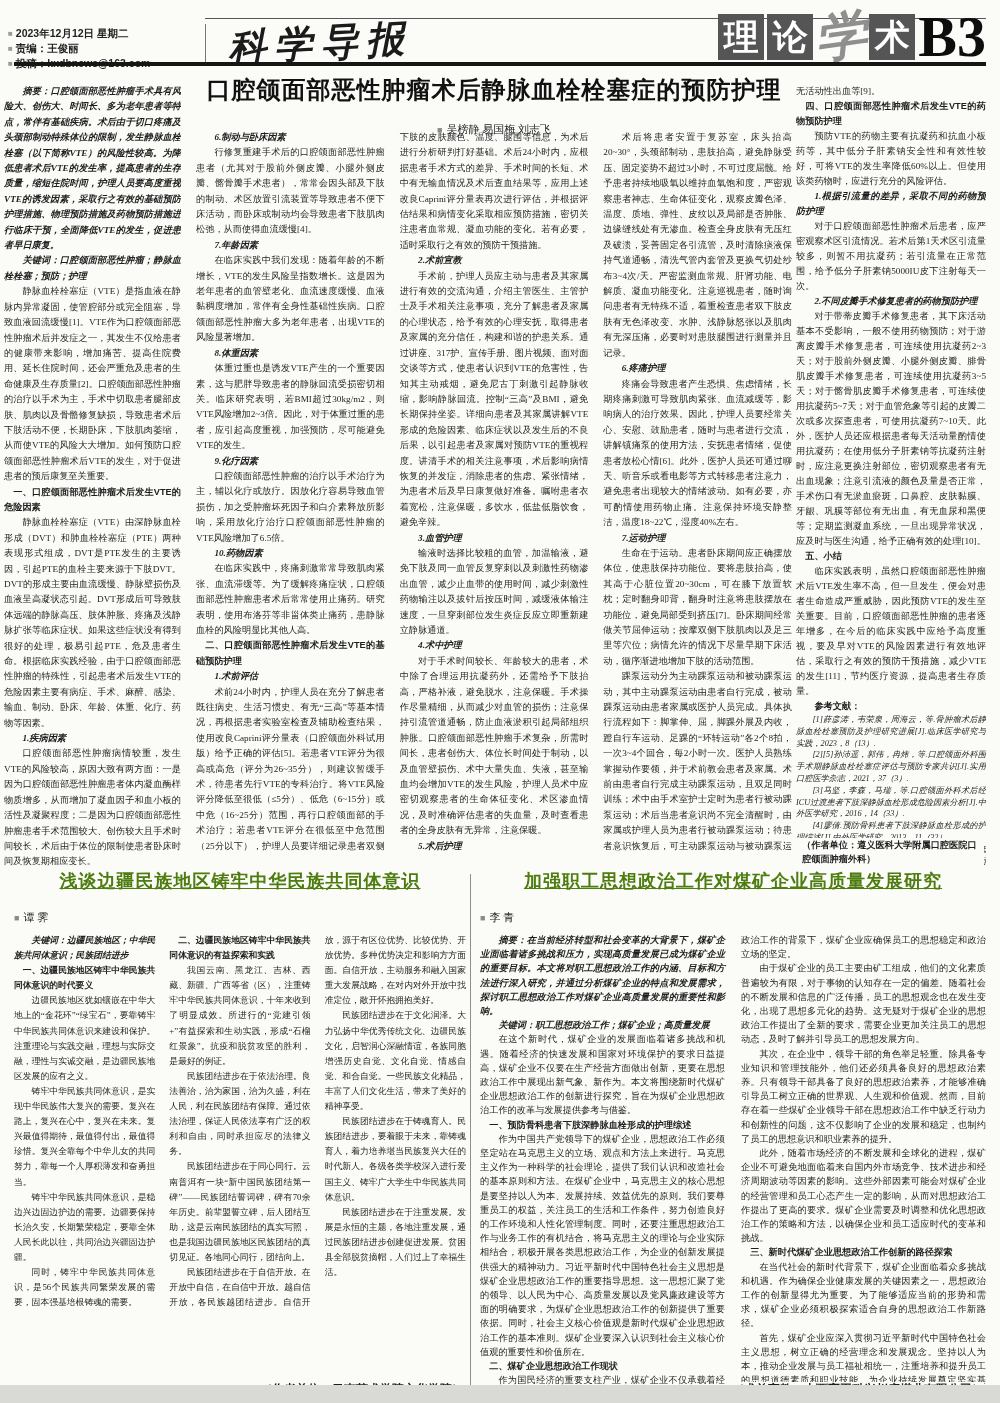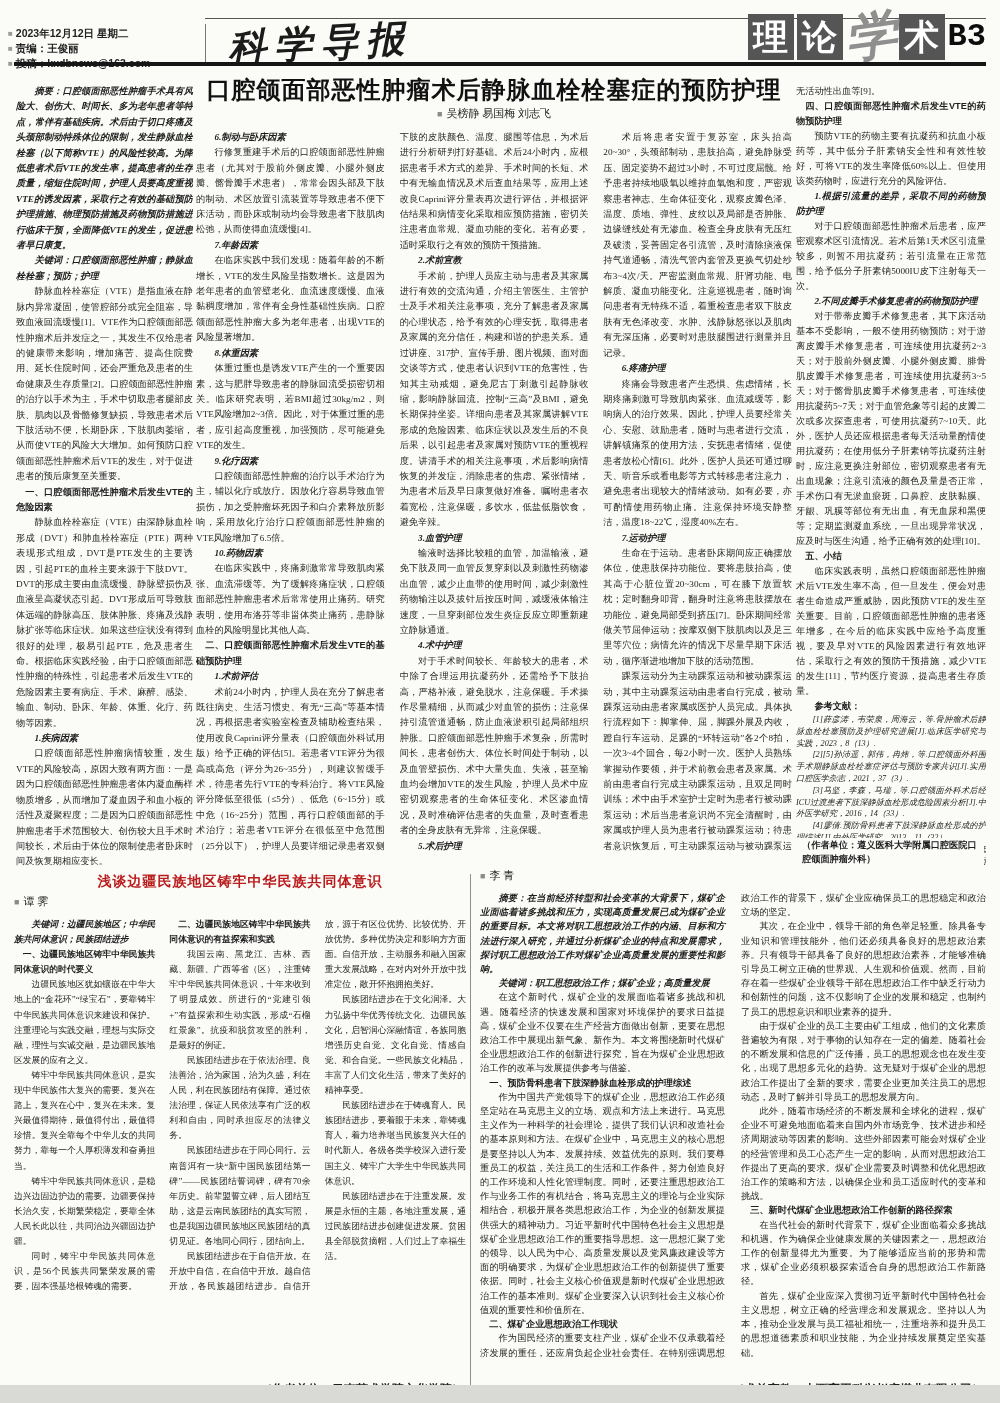--- a/index.html
+++ b/index.html
@@ -12,38 +12,38 @@
   .hdr-vrule{position:absolute;left:205px;top:24px;width:1px;height:38px;background:#777;}
   .hdr-toprule{position:absolute;left:205px;top:18px;width:781px;height:1px;background:#555;}
   .masthead{position:absolute;left:228px;top:18px;font-family:"DejaVu Serif",serif;
             font-size:38px;font-weight:700;font-style:italic;letter-spacing:8px;color:#1b1b1b;
             transform:rotate(-3deg);}
   .section-block{position:absolute;right:14px;top:14px;display:flex;align-items:center;gap:3px;}
   .sec-char{width:46px;height:46px;background:#555;color:#fff;display:flex;align-items:center;
             justify-content:center;font-family:"Liberation Sans",sans-serif;font-weight:800;font-size:35px;}
   .sec-char.art{background:transparent;color:#8f8f8f;font-size:52px;font-family:"DejaVu Serif",serif;
             font-style:italic;transform:rotate(-8deg);width:50px;}
-  .pageno{font-family:Liberation Mono, monospace;font-size:32px;font-weight:700;color:#0d0d0d;line-height:46px;text-align:center;}
+  .pageno{font-family:Liberation Serif, serif;font-size:58px;font-weight:700;color:#0d0d0d;line-height:46px;text-align:center;}
   .hdr-thickrule{position:absolute;left:14px;top:62px;width:972px;height:4px;background:#161616;}
   
-  .m-col1{position:absolute;left:16px;top:84px;width:177px;height:782px;overflow:hidden;}
+  .m-col1{position:absolute;left:4px;top:84px;width:177px;height:782px;overflow:hidden;}
   .m-titleblock{position:absolute;left:196px;top:74px;width:596px;text-align:center;}
   .m-title{font-family:"Liberation Sans",sans-serif;font-weight:900;font-size:24px;
            letter-spacing:1px;color:#111;line-height:32px;}
-  .byline{font-size:11px;color:#222;margin-top:0;}
+  .byline{font-size:11px;color:#222;margin-top:16px;}
   .byline .sq{color:#8a8a8a;font-size:9px;margin-right:4px;}
   .m-middle{position:absolute;left:196px;top:130px;width:596px;height:734px;overflow:hidden;
             column-count:3;column-gap:15px;}
   .m-col5{position:absolute;left:796px;top:84px;width:190px;height:782px;overflow:hidden;}
   
   .b-divider{position:absolute;left:470px;top:874px;width:1px;height:522px;background:#8e8e8e;}
   .bl{position:absolute;left:14px;top:868px;width:452px;height:530px;}
   .br{position:absolute;left:480px;top:868px;width:506px;height:530px;}
-  .b-title{font-family:"Liberation Sans",sans-serif;font-weight:800;font-size:14px;
-           letter-spacing:1px;color:#b91c1c;text-align:center;line-height:26px;}
+  .b-title{font-family:"Liberation Sans",sans-serif;font-weight:800;font-size:18px;
+           letter-spacing:1px;color:#4d7c0f;text-align:center;line-height:26px;text-decoration:underline;}
   .bl-body{margin-top:8px;height:474px;overflow:hidden;column-count:3;column-gap:14px;
            font-size:8.8px;line-height:15.1px;}
   .br-body{margin-top:8px;height:474px;overflow:hidden;column-count:2;column-gap:16px;
            font-size:9.2px;line-height:14.2px;}
   
   .flow{font-size:9.2px;line-height:15.4px;}
   .m-col5 .flow-inner{font-size:9.2px;line-height:15px;}
   .flow p, .bl-body p, .br-body p{margin:0;text-align:justify;}
   .c-p{text-indent:2em;}
   .c-pc{text-indent:0;}
@@ -158,31 +158,32 @@
         <p class="c-p">民族团结进步在于同心同行。云南普洱有一块“新中国民族团结第一碑”——民族团结誓词碑，碑有70余年历史。前辈盟誓立碑，后人团结互助，这是云南民族团结的真实写照，也是我国边疆民族地区民族团结的真切见证。各地同心同行，团结向上。</p>
         <p class="c-p">民族团结进步在于自信开放。在开放中自信，在自信中开放。越自信开放，各民族越团结进步。自信开放，源于有区位优势、比较优势、开放优势。多种优势决定和影响方方面面。自信开放，主动服务和融入国家重大发展战略，在对内对外开放中找准定位，敞开怀抱拥抱美好。</p>
         <p class="c-p">民族团结进步在于文化润泽。大力弘扬中华优秀传统文化、边疆民族文化，启智润心深融情谊，各族同胞增强历史自觉、文化自觉、情感自觉、和合自觉。一些民族文化精品，丰富了人们文化生活，带来了美好的精神享受。</p>
         <p class="c-p">民族团结进步在于铸魂育人。民族团结进步，要着眼于未来，靠铸魂育人，着力培养堪当民族复兴大任的时代新人。各级各类学校深入进行爱国主义、铸牢广大学生中华民族共同体意识。</p>
         <p class="c-p">民族团结进步在于注重发展。发展是永恒的主题，各地注重发展，通过民族团结进步创建促进发展。贫困县全部脱贫摘帽，人们过上了幸福生活。</p>
       </div>
     <div class="au">（作者单位：云南艺术学院文华学院）</div>
   </div>
 
   <div class="br">
+    <div class="b-title">加强职工思想政治工作对煤矿企业高质量发展研究</div>
     <div class="byline"><span class="sq">■</span><span>李  青</span></div>
     <div class="br-body">
         <p class="c-ab">摘要：在当前经济转型和社会变革的大背景下，煤矿企业面临着诸多挑战和压力，实现高质量发展已成为煤矿企业的重要目标。本文将对职工思想政治工作的内涵、目标和方法进行深入研究，并通过分析煤矿企业的特点和发展需求，探讨职工思想政治工作对煤矿企业高质量发展的重要性和影响。</p>
         <p class="c-ab">关键词：职工思想政治工作；煤矿企业；高质量发展</p>
         <p class="c-p">在这个新时代，煤矿企业的发展面临着诸多挑战和机遇。随着经济的快速发展和国家对环境保护的要求日益提高，煤矿企业不仅要在生产经营方面做出创新，更要在思想政治工作中展现出新气象、新作为。本文将围绕新时代煤矿企业思想政治工作的创新进行探究，旨在为煤矿企业思想政治工作的改革与发展提供参考与借鉴。</p>
         <p class="c-h1">一、预防骨科患者下肢深静脉血栓形成的护理综述</p>
         <p class="c-p">作为中国共产党领导下的煤矿企业，思想政治工作必须坚定站在马克思主义的立场、观点和方法上来进行。马克思主义作为一种科学的社会理论，提供了我们认识和改造社会的基本原则和方法。在煤矿企业中，马克思主义的核心思想是要坚持以人为本、发展持续、效益优先的原则。我们要尊重员工的权益，关注员工的生活和工作条件，努力创造良好的工作环境和人性化管理制度。同时，还要注重思想政治工作与业务工作的有机结合，将马克思主义的理论与企业实际相结合，积极开展各类思想政治工作，为企业的创新发展提供强大的精神动力。习近平新时代中国特色社会主义思想是煤矿企业思想政治工作的重要指导思想。这一思想汇聚了党的领导、以人民为中心、高质量发展以及党风廉政建设等方面的明确要求，为煤矿企业思想政治工作的创新提供了重要依据。同时，社会主义核心价值观是新时代煤矿企业思想政治工作的基本准则。煤矿企业要深入认识到社会主义核心价值观的重要性和价值所在。</p>
         <p class="c-h1">二、煤矿企业思想政治工作现状</p>
         <p class="c-p">作为国民经济的重要支柱产业，煤矿企业不仅承载着经济发展的重任，还应肩负起企业社会责任。在特别强调思想政治工作的背景下，煤矿企业应确保员工的思想稳定和政治立场的坚定。</p>
+        <p class="c-p">由于煤矿企业的员工主要由矿工组成，他们的文化素质普遍较为有限，对于事物的认知存在一定的偏差。随着社会的不断发展和信息的广泛传播，员工的思想观念也在发生变化，出现了思想多元化的趋势。这无疑对于煤矿企业的思想政治工作提出了全新的要求，需要企业更加关注员工的思想动态，及时了解并引导员工的思想发展方向。</p>
         <p class="c-p">其次，在企业中，领导干部的角色举足轻重。除具备专业知识和管理技能外，他们还必须具备良好的思想政治素养。只有领导干部具备了良好的思想政治素养，才能够准确引导员工树立正确的世界观、人生观和价值观。然而，目前存在着一些煤矿企业领导干部在思想政治工作中缺乏行动力和创新性的问题，这不仅影响了企业的发展和稳定，也制约了员工的思想意识和职业素养的提升。</p>
-        <p class="c-p">由于煤矿企业的员工主要由矿工组成，他们的文化素质普遍较为有限，对于事物的认知存在一定的偏差。随着社会的不断发展和信息的广泛传播，员工的思想观念也在发生变化，出现了思想多元化的趋势。这无疑对于煤矿企业的思想政治工作提出了全新的要求，需要企业更加关注员工的思想动态，及时了解并引导员工的思想发展方向。</p>
         <p class="c-p">此外，随着市场经济的不断发展和全球化的进程，煤矿企业不可避免地面临着来自国内外市场竞争、技术进步和经济周期波动等因素的影响。这些外部因素可能会对煤矿企业的经营管理和员工心态产生一定的影响，从而对思想政治工作提出了更高的要求。煤矿企业需要及时调整和优化思想政治工作的策略和方法，以确保企业和员工适应时代的变革和挑战。</p>
         <p class="c-h1">三、新时代煤矿企业思想政治工作创新的路径探索</p>
         <p class="c-p">在当代社会的新时代背景下，煤矿企业面临着众多挑战和机遇。作为确保企业健康发展的关键因素之一，思想政治工作的创新显得尤为重要。为了能够适应当前的形势和需求，煤矿企业必须积极探索适合自身的思想政治工作新路径。</p>
         <p class="c-p">首先，煤矿企业应深入贯彻习近平新时代中国特色社会主义思想，树立正确的经营理念和发展观念。坚持以人为本，推动企业发展与员工福祉相统一，注重培养和提升员工的思想道德素质和职业技能，为企业持续发展奠定坚实基础。</p>
       </div>
     <div class="au">（术前宣教：山西高平科兴赵庄煤业有限公司）</div>
   </div>
 
 </div>
 

